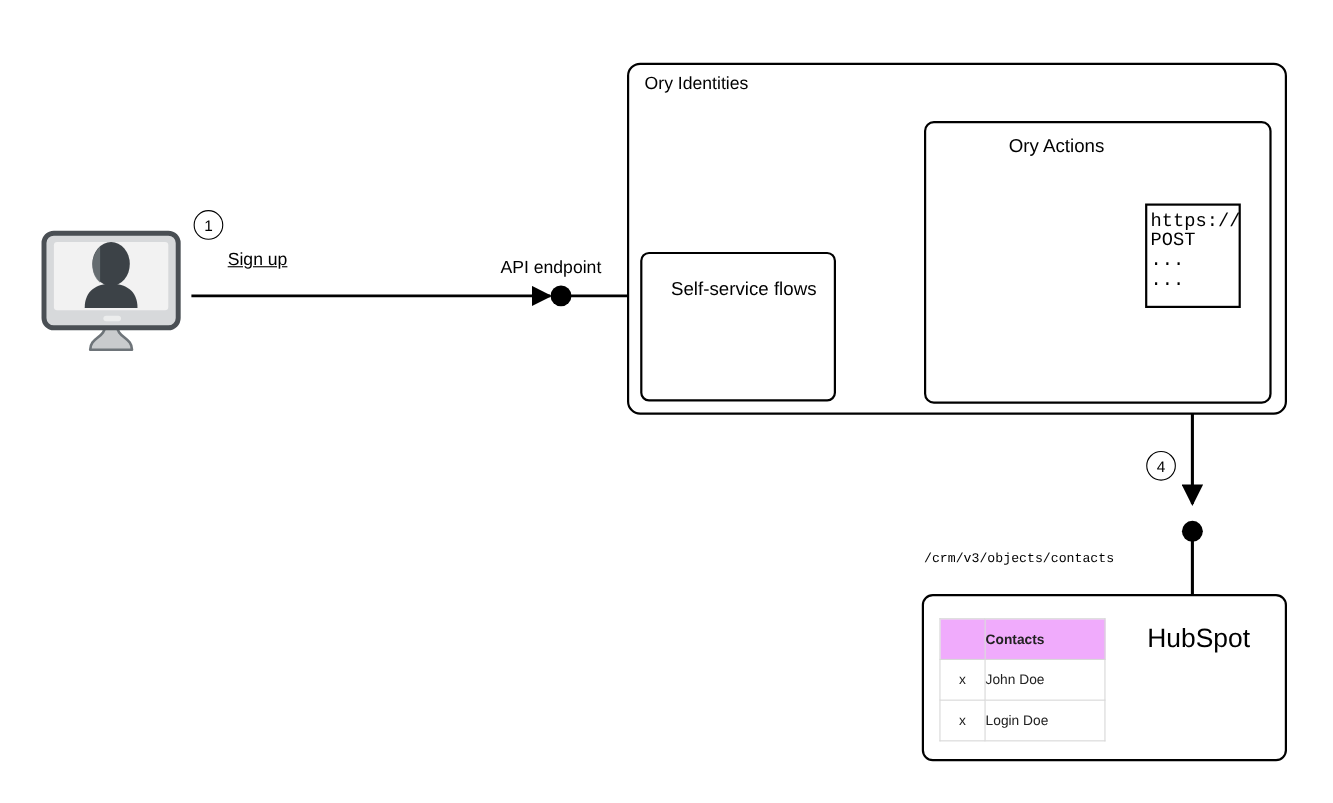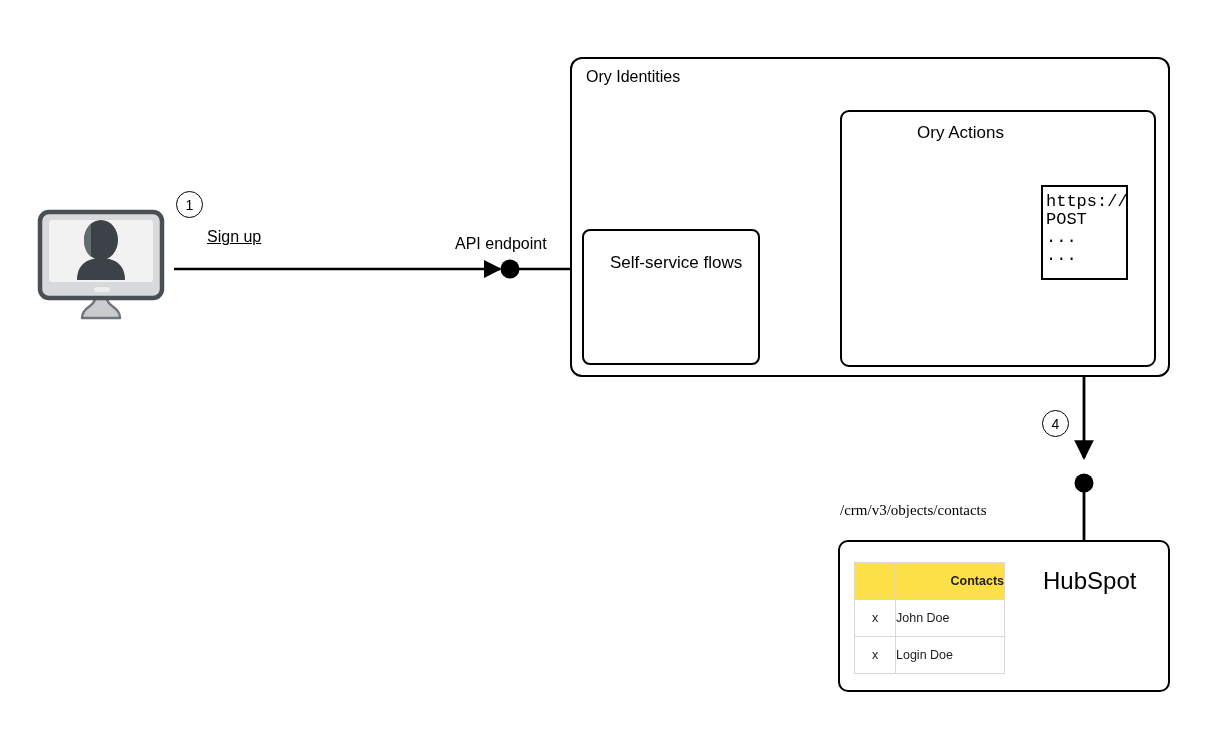--- a/index.html
+++ b/index.html
@@ -26,22 +26,22 @@
     height: 730px;
   }
   .txt {
     position: absolute;
     white-space: nowrap;
     line-height: 1.15;
   }
   .label-18 { font-size: 16px; }
   .label-17 { font-size: 17px; }
   .mono-14 {
-    font-family: Liberation Serif, serif;
-    font-size: 15px;
+    font-family: Liberation Mono, monospace;
+    font-size: 12px;
     letter-spacing: 0px;
   }
   .mono-13 {
     font-family: "Liberation Mono", "DejaVu Sans Mono", monospace;
     font-size: 17px;
     line-height: 18px;
   }
   .circ-num {
     position: absolute;
     width: 27px;
@@ -95,21 +95,21 @@
     font-size: 12.5px;
   }
   .hs-table td, .hs-table th {
     border: 1px solid #d8d8d8;
     padding: 0;
     height: 36px;
     vertical-align: middle;
   }
   .hs-c0 { width: 40px; text-align: center; color: #222; font-weight: normal; }
   .hs-c1 { width: 108px; padding-left: 12px; text-align: left; color: #222; font-weight: normal; }
-  .hs-head td { background: #fde047; font-weight: bold; text-align: right; }
+  .hs-head td { background: #f0abfc; font-weight: bold; }
 </style>
 </head>
 <body>
 
 <div id="canvas">
 
   <svg class="layer" viewBox="0 0 1212 730">
     <defs>
       <marker id="arrow" viewBox="0 0 10 10" refX="9" refY="5" markerWidth="7" markerHeight="7" orient="auto-start-reverse">
         <path d="M 0 0 L 10 5 L 0 10 z" fill="#000"></path>

